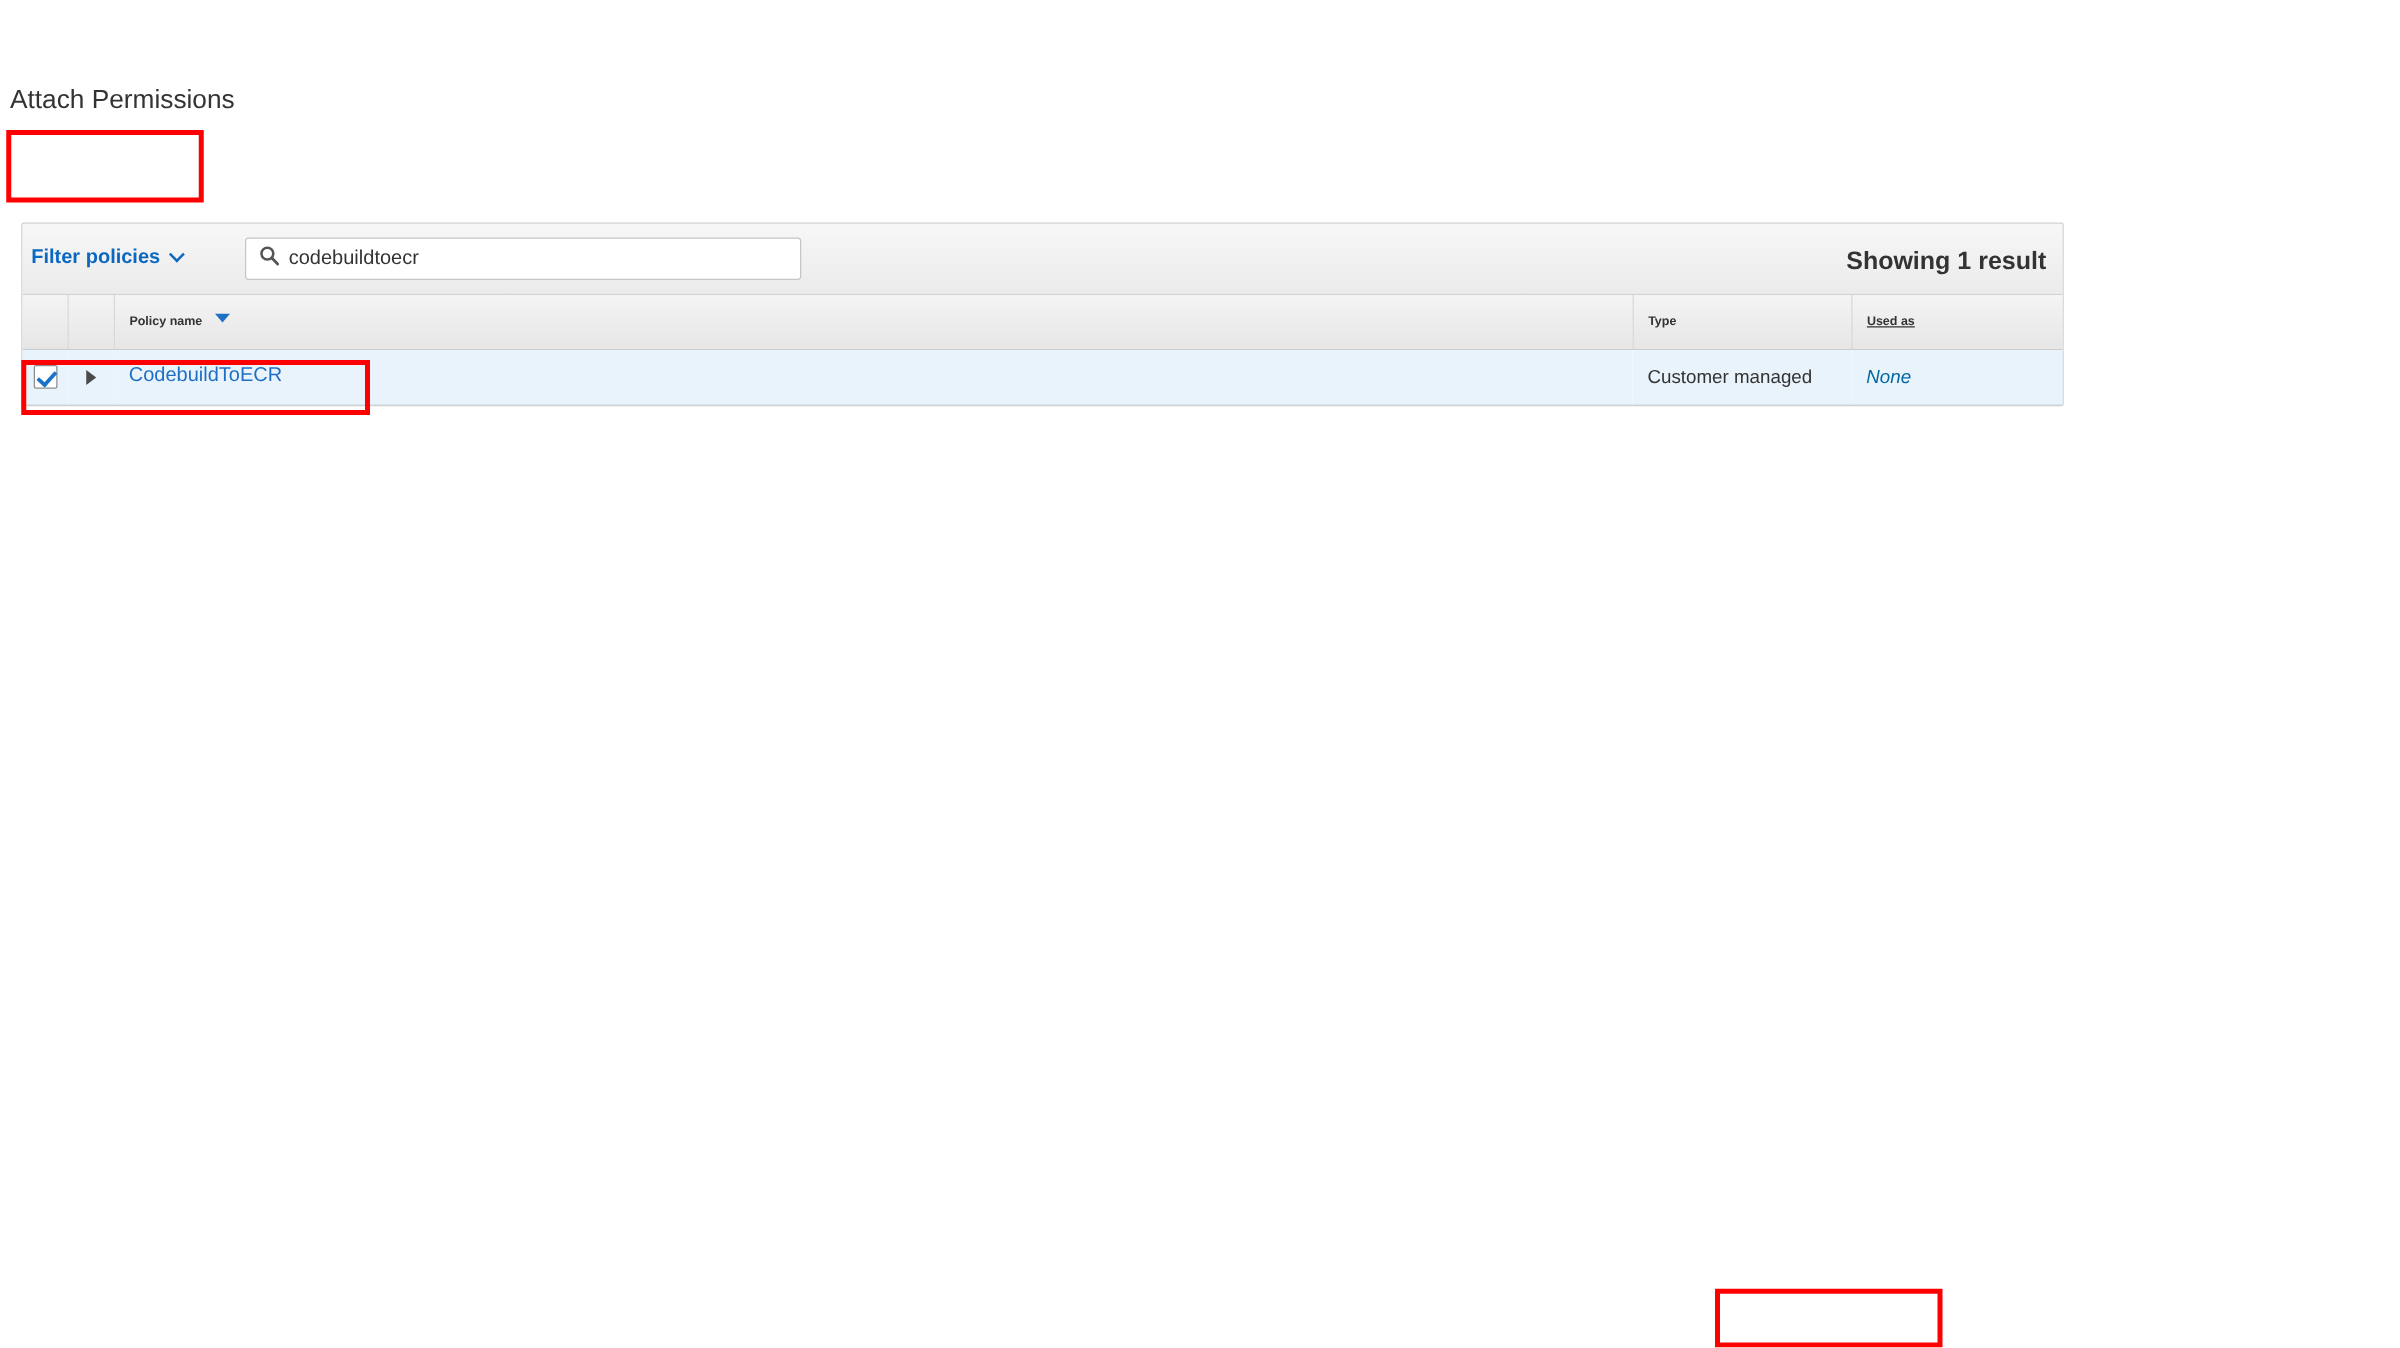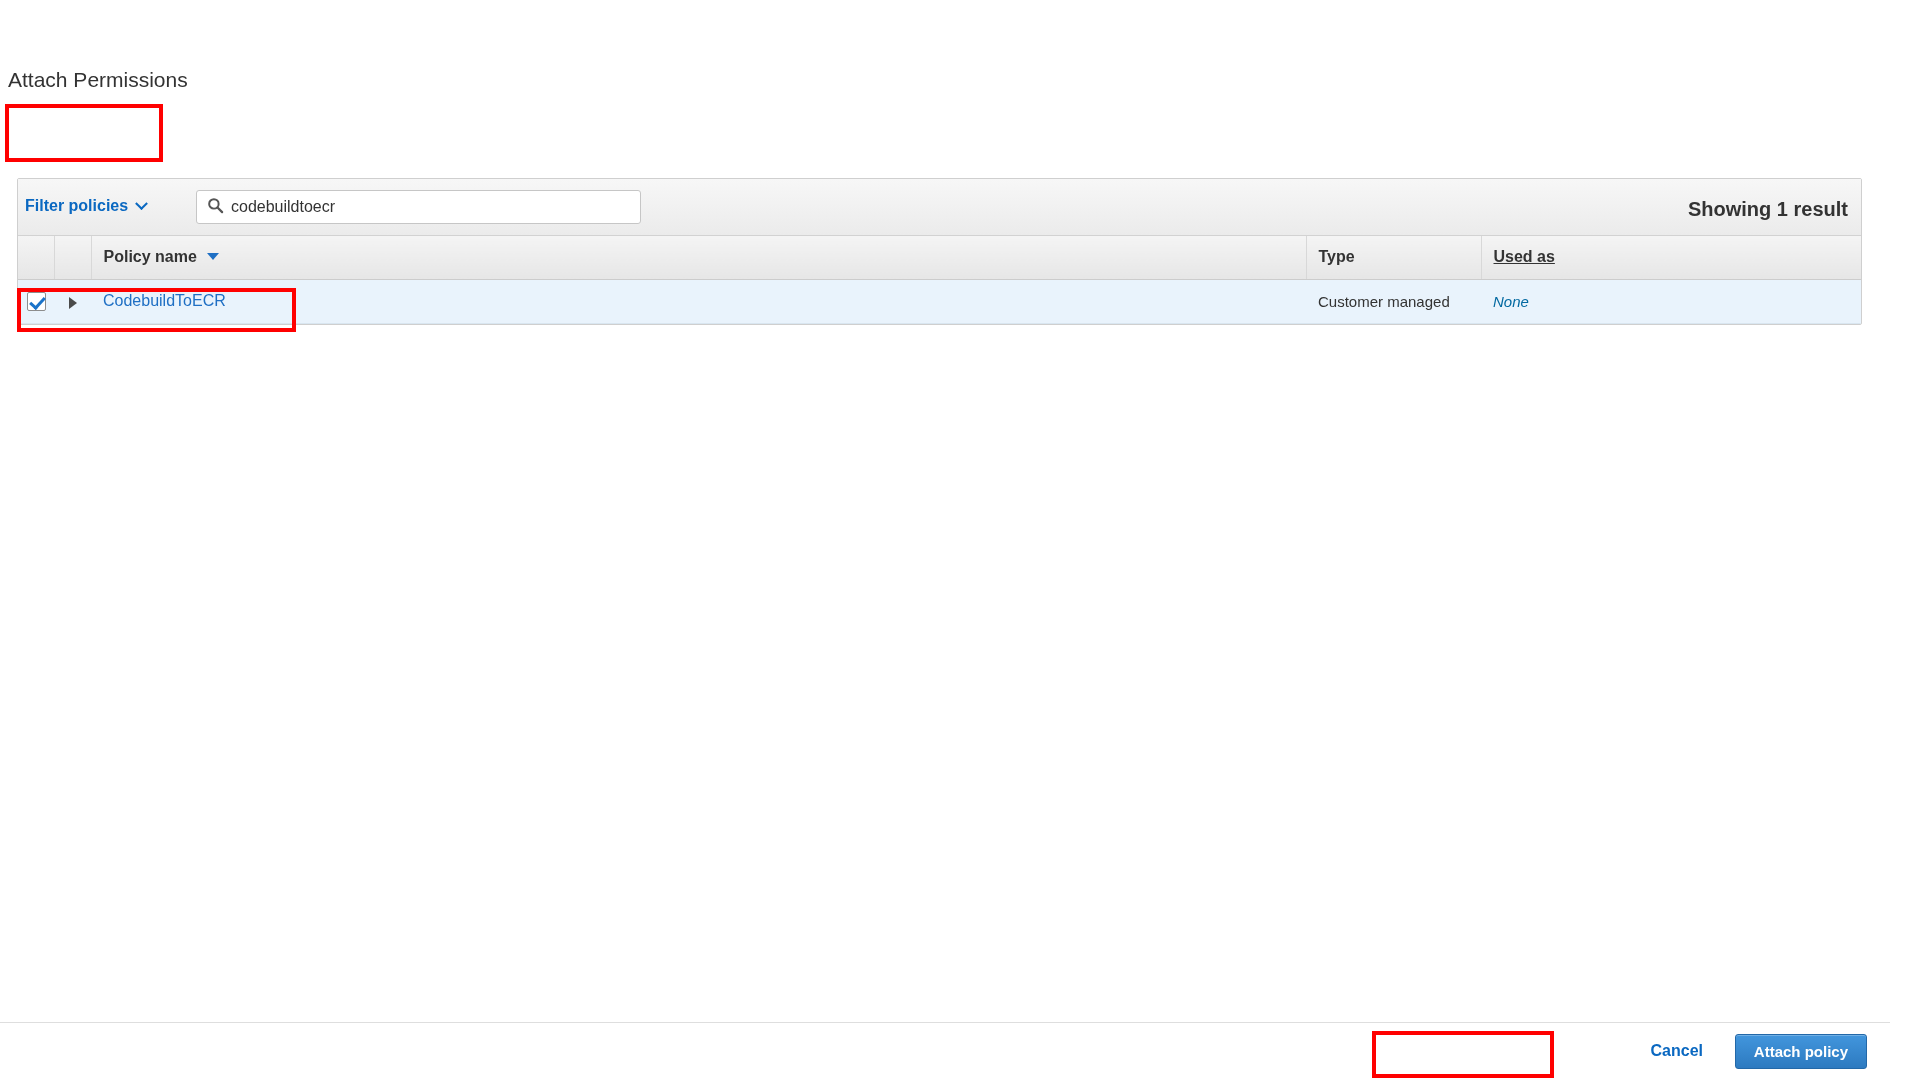--- a/index.html
+++ b/index.html
@@ -46,21 +46,21 @@
     background: linear-gradient(to bottom, #fbfbfb 0%, #ececec 100%);
     border: 1px solid #b9b9b9; border-radius: 3px;
     cursor: pointer;
     display: flex; align-items: center; justify-content: center;
   }
   .btn-refresh svg { display: block; }
 
   
   .panel {
     position: absolute; left: 17px; top: 178px;
-    width: 1845px;
+    width: 1634px;
     border: 1px solid #cfcfcf; border-radius: 2px;
     background: #ffffff;
     overflow: hidden;
   }
   .filter-bar {
     position: relative;
     height: 57px;
     background: linear-gradient(to bottom, #f7f7f7 0%, #ebebeb 100%);
     border-bottom: 1px solid #d2d2d2;
   }
@@ -99,21 +99,21 @@
   
   table.policies {
     width: 100%; border-collapse: collapse;
     table-layout: fixed;
   }
   table.policies thead th {
     background: linear-gradient(to bottom, #f4f4f4 0%, #e6e6e6 100%);
     border-bottom: 1px solid #cccccc;
     border-right: 1px solid #d8d8d8;
     height: 43px;
-    font-size: 16px; font-weight: bold; color: #333333;
+    font-size: 10px; font-weight: bold; color: #333333;
     text-align: left; padding: 0 12px;
     white-space: nowrap;
   }
   table.policies thead th.c-check { width: 36px; padding: 0; }
   table.policies thead th.c-exp   { width: 37px; padding: 0; }
   table.policies thead th.c-name  { width: 1215px; }
   table.policies thead th.c-type  { width: 175px; }
   table.policies thead th.c-used  { width: 400px; border-right: none; text-decoration: underline; }
   .sort-caret {
     display: inline-block; margin-left: 10px;
@@ -248,22 +248,18 @@
           </td>
           <td>Customer managed</td>
           <td>
             <span class="used-none">None</span>
           </td>
         </tr>
       </tbody>
     </table>
   </div>
 
-  <div class="footer">
-    <a class="btn-cancel" href="#">Cancel</a>
-    <button class="btn-attach">Attach policy</button>
-  </div>
 
   <div class="annot" id="annot-create"></div>
   <div class="annot" id="annot-row"></div>
   <div class="annot" id="annot-attach"></div>
 
 </div>
 
 </body></html>

